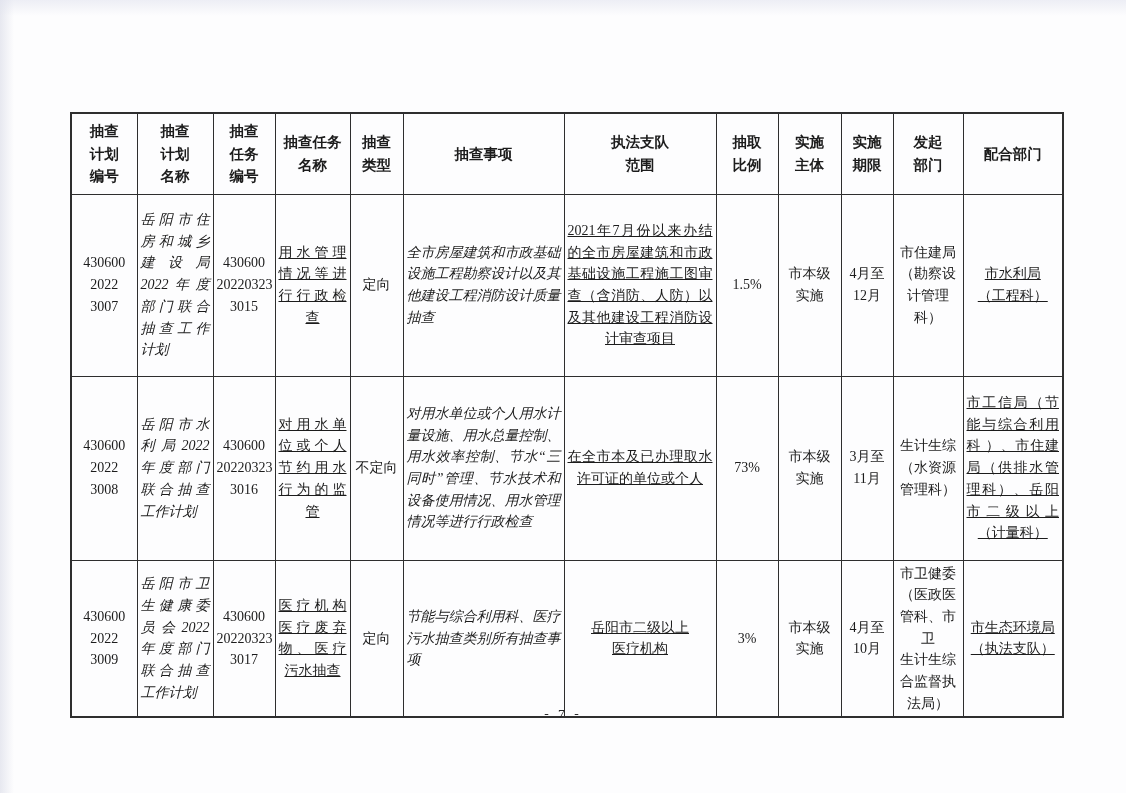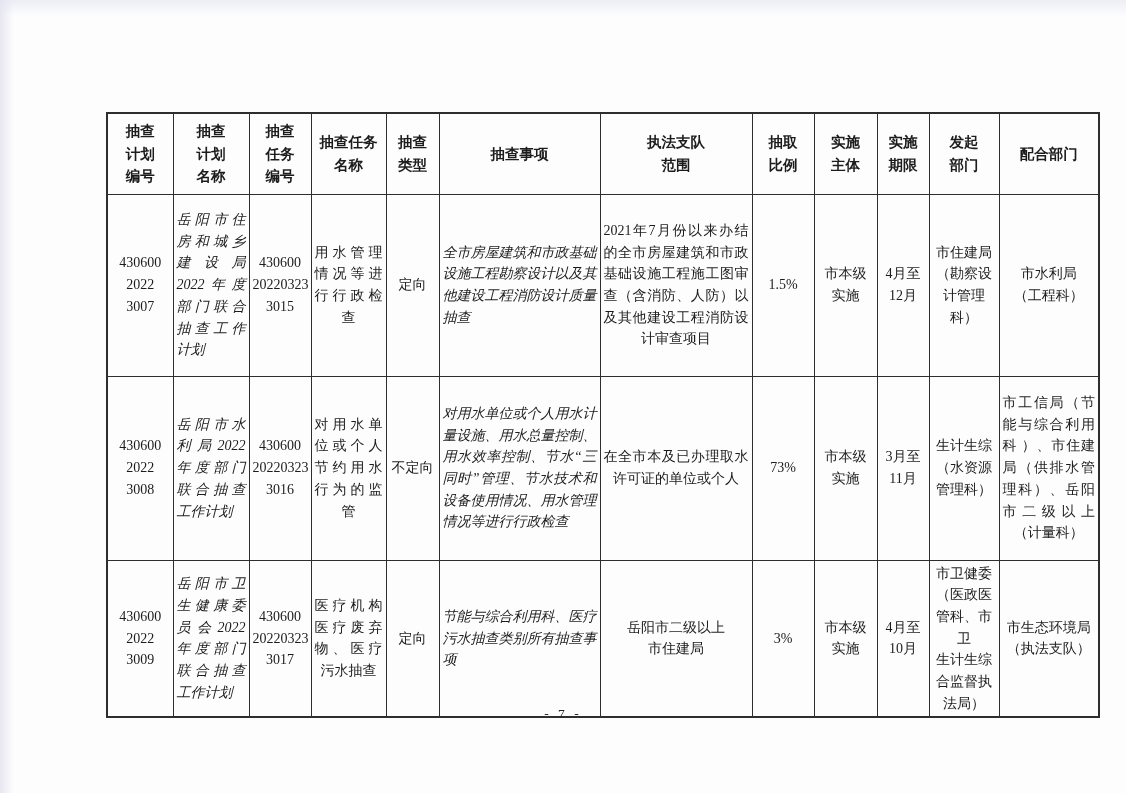--- a/index.html
+++ b/index.html
@@ -13,21 +13,20 @@
       linear-gradient(180deg, rgba(224,226,238,0.55) 0px, rgba(253,253,254,0) 16px),
       linear-gradient(90deg, rgba(216,218,230,0.60) 0px, rgba(253,253,254,0) 14px),
       #fdfdfe;
     overflow: hidden;
   }
   .sheet {
     position: absolute;
     left: 70px;
     top: 112px;
     width: 992px;
-    margin-left: 36px;
   }
   table.plan-table {
     border-collapse: collapse;
     table-layout: fixed;
     width: 992px;
     border: 2px solid #2e2e2e;
   }
   th, td {
     border: 1px solid #2e2e2e;
     vertical-align: middle;
@@ -45,20 +44,21 @@
   td { text-align: center; }
   td.justify {
     text-align: justify;
     text-justify: inter-ideograph;
     font-style: italic;
   }
   td.justify-center {
     text-align: justify;
     text-align-last: center;
     text-justify: inter-ideograph;
+    text-decoration: underline;
   }
   tr.hdr { height: 81px; }
   tr.r1 { height: 182px; }
   tr.r2 { height: 184px; }
   tr.r3 { height: 132px; }
   .page-number {
     position: absolute;
     left: 0;
     top: 706px;
     width: 1126px;
@@ -167,21 +167,21 @@
 2022
 3009</td>
         <td class="justify">岳阳市卫生健康委员会2022年度部门联合抽查工作计划</td>
         <td>430600
 20220323
 3017</td>
         <td class="justify-center">医疗机构医疗废弃物、医疗污水抽查</td>
         <td>定向</td>
         <td class="justify">节能与综合利用科、医疗污水抽查类别所有抽查事项</td>
         <td class="justify-center">岳阳市二级以上
-市住建局</td>
+医疗机构</td>
         <td>3%</td>
         <td>市本级
 实施</td>
         <td>4月至
 10月</td>
         <td>市卫健委
 （医政医
 管科、市卫
 生计生综
 合监督执

